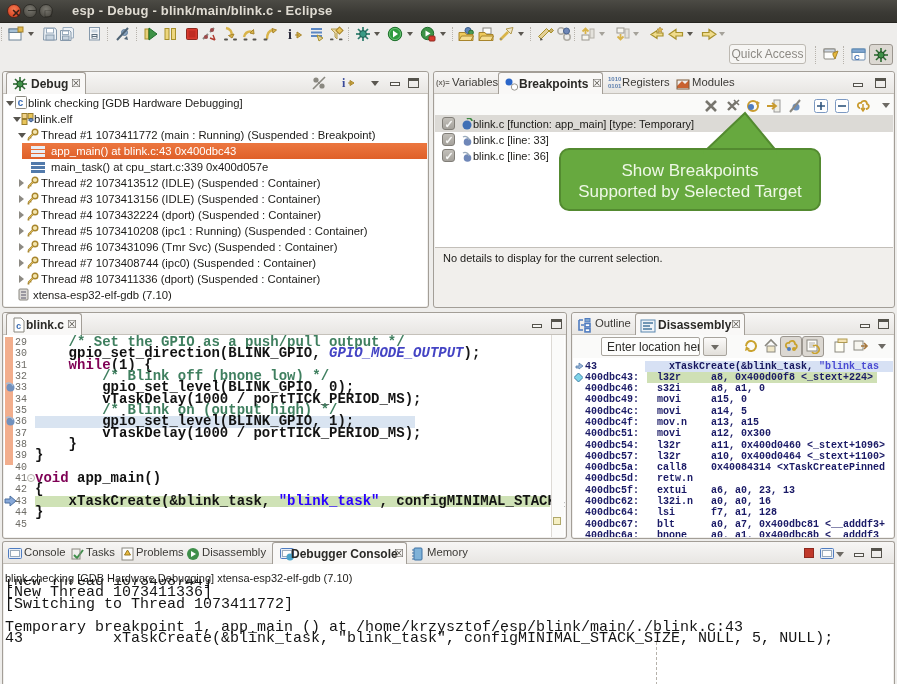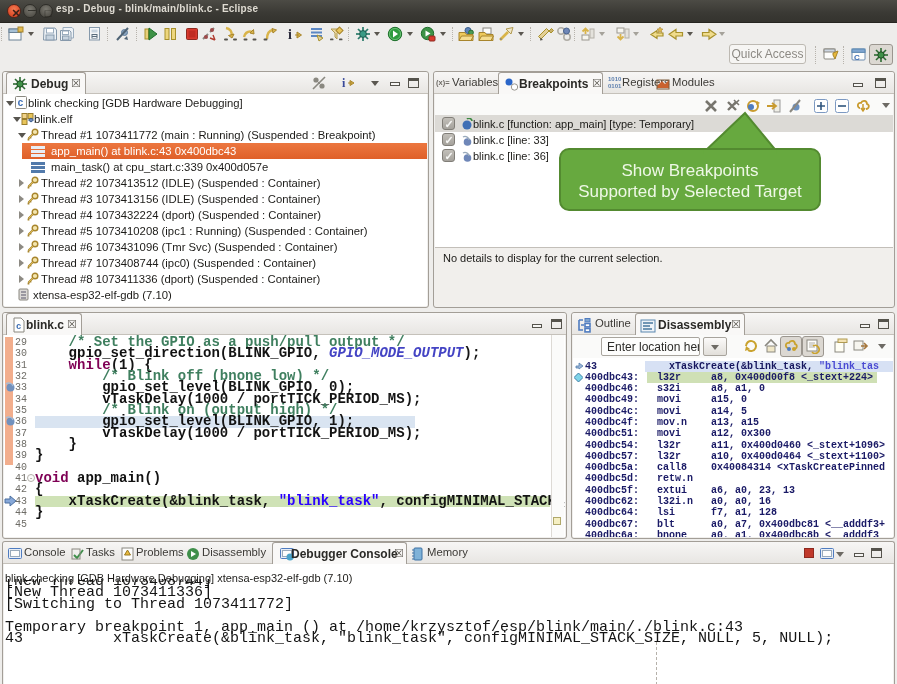--- a/index.html
+++ b/index.html
@@ -1,21 +1,21 @@
 <!DOCTYPE html>
 <html><head>
 <meta charset="utf-8">
 <style>
 *{margin:0;padding:0;box-sizing:border-box}
 html,body{width:897px;height:684px;overflow:hidden}
 body{font-family:"Liberation Sans",sans-serif;background:#aea79f;position:relative}
 #win{position:absolute;left:0;top:0;width:897px;height:684px;background:#eeedeb}
 
 #titlebar{position:absolute;left:0;top:0;width:897px;height:23px;background:linear-gradient(#4c4b45,#3a3934 60%,#34332e);border-bottom:1px solid #262520}
-#title{position:absolute;left:56px;top:3px;font-size:10px;font-weight:bold;color:#dfdbd2;letter-spacing:0.2px}
+#title{position:absolute;left:72px;top:3px;font-size:13px;font-weight:bold;color:#dfdbd2;letter-spacing:0.2px}
 .wbtn{position:absolute;top:3.5px;width:14px;height:14px;border-radius:50%}
 #btn-close{left:7px;background:radial-gradient(circle at 50% 35%,#f27b53,#df4b28 70%);border:1px solid #55251a}
 #btn-min{left:23px;background:radial-gradient(circle at 50% 35%,#7a7870,#55534c 70%);border:1px solid #2e2d28}
 #btn-max{left:39px;background:radial-gradient(circle at 50% 35%,#7a7870,#55534c 70%);border:1px solid #2e2d28}
 .glyph{position:absolute;color:#3b1f17;font-size:11px;font-weight:bold;line-height:16px;width:16px;text-align:center}
 
 #toolbar{position:absolute;left:0;top:24px;width:897px;height:43px;background:#eeedeb}
 .ti{position:absolute;top:2px;width:16px;height:16px}
 .tsep{position:absolute;top:3px;width:1px;height:14px;border-left:1px dotted #b7b3ac}
 .tdd{position:absolute;top:8px;width:0;height:0;border-left:3.5px solid transparent;border-right:3.5px solid transparent;border-top:4px solid #5a5750}
@@ -425,21 +425,21 @@
           <circle cx="5" cy="5" r="3.5" fill="#2a66c9"></circle>
           <circle cx="10.5" cy="10" r="3.2" fill="#fff" stroke="#9a9890"></circle>
         </svg>
       <span class="lbl" style="left:20px">Breakpoints</span>
         <span style="position:absolute;left:93px;top:4px;font-weight:normal;color:#5a5750;font-size:11px">☒</span>
     </div>
     <div class="tab" style="left:171px;width:66px">
         <span style="position:absolute;left:3px;top:4px;font-size:6px;color:#5d7fae;font-weight:bold;line-height:6.5px">1010<br>0101</span>
         <span class="lbl" style="left:17px">Registers</span>
       </div>
-    <div class="tab" style="left:219px;width:72px">
+    <div class="tab" style="left:239px;width:72px">
         <svg class="hicon" style="left:2px;top:4px" viewBox="0 0 16 16">
           <path d="M2 10 l5 -5 3 3 4 -4 v8 h-12 z" fill="#c9622f"></path>
           <rect x="2" y="4" width="12" height="9" fill="none" stroke="#7d5a3a"></rect>
         </svg>
         <span class="lbl" style="left:19px">Modules</span>
       </div>
     <div style="position:absolute;left:419px;top:11px;width:10px;height:4px;border:1.5px solid #55534c;background:#f7f6f4"></div>
     <div style="position:absolute;left:441px;top:6px;width:11px;height:10px;border:1.5px solid #55534c;border-top-width:3.5px"></div>
     <div class="pbody" style="top:22px">
 

